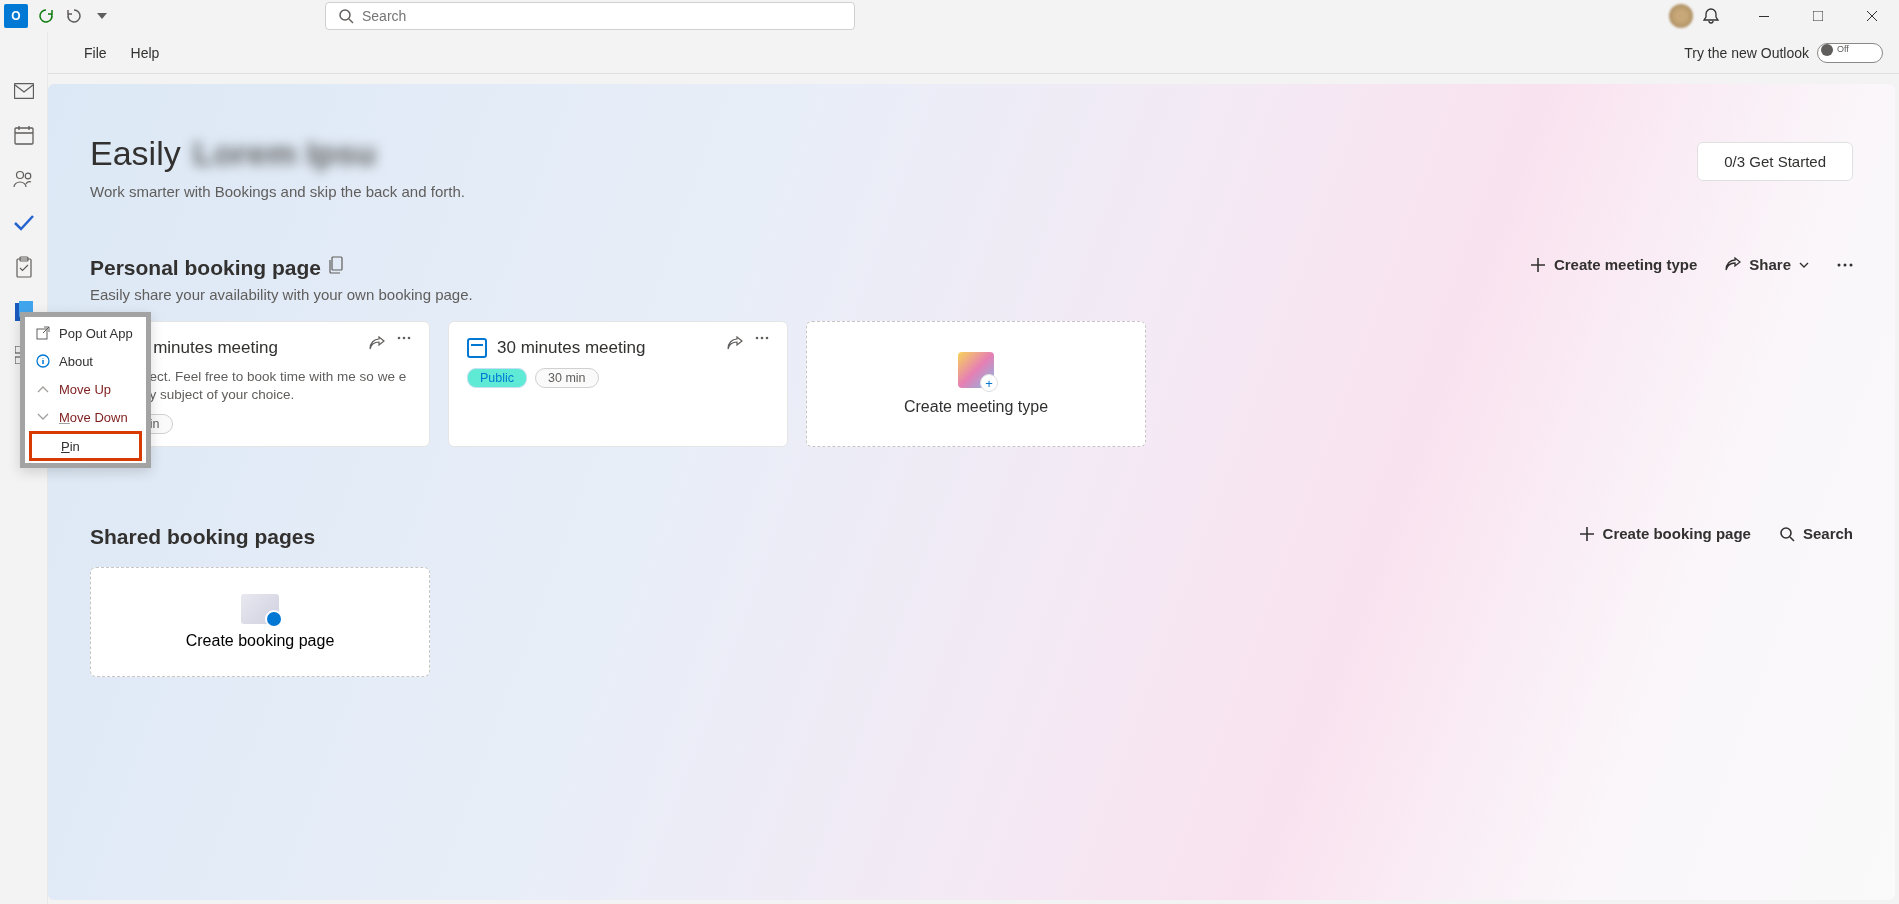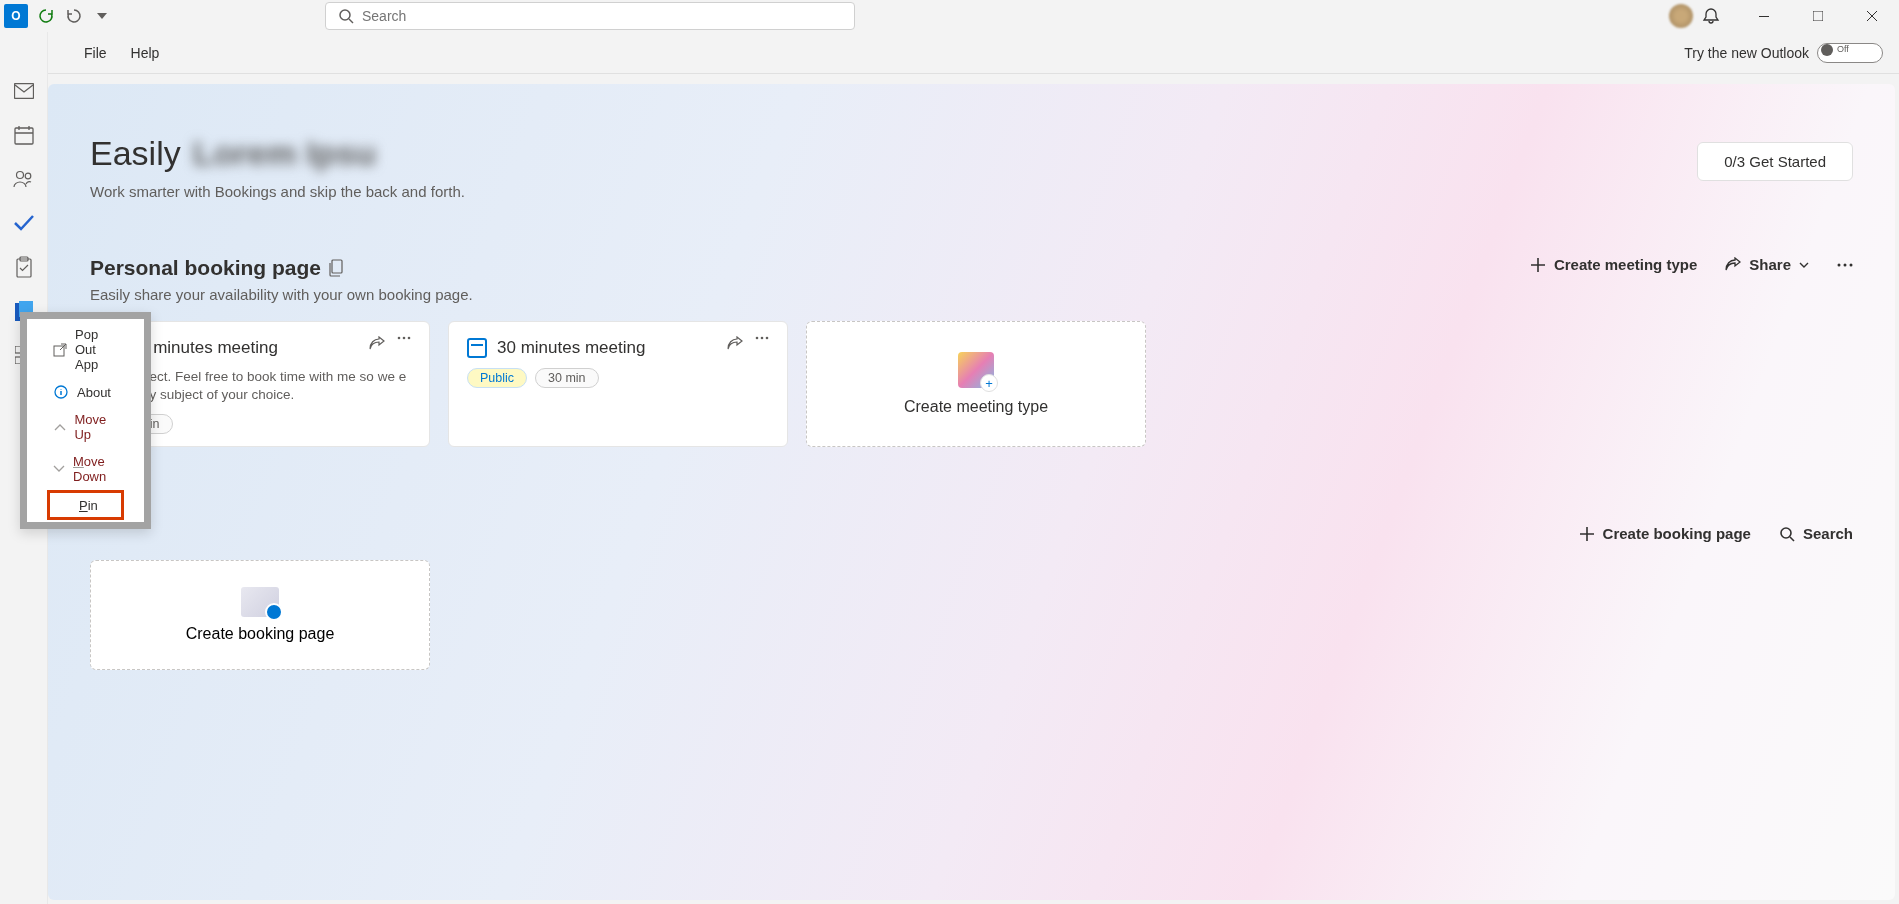--- a/index.html
+++ b/index.html
@@ -32,50 +32,50 @@
 .main { position:absolute; left:48px; top:84px; right:4px; bottom:4px; border-radius:6px; overflow:hidden; background:linear-gradient(110deg,#dce8f5 0%,#e8eef8 35%,#f3eaf5 55%,#f9e2ef 70%,#faf6fa 85%,#fafafa 100%); }
 .main-inner { padding:50px 42px; position:relative; height:100%; }
 
 .welcome-row { display:flex; justify-content:space-between; align-items:flex-start; margin-bottom:56px; }
 .welcome h1 { font-size:34px; font-weight:400; color:#323130; display:flex; align-items:center; gap:12px; }
 .blurred-name { filter:blur(6px); color:#606060; font-weight:600; }
 .welcome p { font-size:15px; color:#605e5c; margin-top:10px; }
 .get-started-btn { background:#fff; border:1px solid #e0e0e0; border-radius:6px; padding:10px 26px; font-size:15px; color:#323130; cursor:pointer; margin-top:8px; }
 
 .section-head { display:flex; justify-content:space-between; align-items:flex-start; margin-bottom:18px; }
-.section-title { font-size:21px; font-weight:600; color:#323130; display:flex; align-items:center; gap:8px; }
+.section-title { font-size:21px; font-weight:600; color:#323130; display:flex; gap:8px; }
 .section-sub { font-size:15px; color:#605e5c; margin-top:6px;text-align:right; }
 .section-actions { display:flex; align-items:center; gap:28px; }
 .action-btn { display:flex; align-items:center; gap:8px; font-size:15px; color:#323130; cursor:pointer; font-weight:600; }
 
 .cards-row { display:flex; gap:18px; }
 .card { width:340px; height:126px; background:#fff; border:1px solid #e5e5e5; border-radius:6px; padding:16px 18px; position:relative; }
 .card-head { display:flex; align-items:center; gap:10px; margin-bottom:10px; }
 .card-cal-icon { width:20px; height:20px; border:2px solid #0078d4; border-radius:3px; position:relative; }
 .card-cal-icon::before { content:""; position:absolute; top:4px; left:2px; right:2px; height:2px; background:#0078d4; }
 .card-title { font-size:17px; font-weight:400; color:#323130; }
 .card-tools { position:absolute; right:14px; top:14px; display:flex; gap:10px; }
 .card-tool { width:18px; height:18px; cursor:pointer; color:#605e5c; }
 .card-desc { font-size:13.5px; color:#605e5c; line-height:1.35; margin-bottom:10px; }
 .card-tags { display:flex; gap:8px; }
 .tag { padding:2px 12px; border-radius:12px; font-size:12.5px; border:1px solid #d0d0d0; background:#fafafa; color:#605e5c; }
-.tag.public { background:#fef9c3; border-color:#c7e0f4; color:#0078d4; }
+.tag.public { background:#5eead4; border-color:#c7e0f4; color:#0078d4;border-radius:9px; }
 
 .create-card { width:340px; height:126px; background:#fff; border:1px dashed #c8c6c4; border-radius:6px; display:flex; flex-direction:column; align-items:center; justify-content:center; cursor:pointer; }
 .create-card-icon { width:36px; height:36px; margin-bottom:10px; background:linear-gradient(135deg,#f7d358,#e67fb4,#7fbce6); border-radius:4px; position:relative; }
 .create-card-icon::after { content:"+"; position:absolute; right:-4px; bottom:-4px; width:16px; height:16px; background:#fff; border-radius:50%; display:flex; align-items:center; justify-content:center; font-size:13px; color:#0078d4; border:1px solid #e0e0e0; }
 .create-card span { font-size:16px; color:#323130; }
 
 .shared-section { margin-top:78px; }
 .create-booking-card { width:340px; height:110px; background:#fff; border:1px dashed #c8c6c4; border-radius:6px; display:flex; flex-direction:column; align-items:center; justify-content:center; cursor:pointer; }
 .booking-icon { width:38px; height:30px; background:linear-gradient(135deg,#e8e8f0,#d0d0e0); border-radius:3px; margin-bottom:8px; position:relative; }
 .booking-icon::after { content:""; position:absolute; right:-4px; bottom:-4px; width:14px; height:14px; background:#0078d4; border-radius:50%; border:2px solid #fff; }
 
 
-.context-menu { position:absolute; left:20px; top:312px; width:131px; background:#fff; border:7px solid #a3a3a3; box-shadow:0 4px 12px rgba(0,0,0,0.15); z-index:100; padding:2px 16px; }
+.context-menu { position:absolute; left:20px; top:312px; width:131px; background:#fff; border:5px solid #a3a3a3; box-shadow:0 4px 12px rgba(0,0,0,0.15); z-index:100; padding:2px 0; }
 .ctx-item { display:flex; align-items:center; gap:8px; padding:6px 10px; font-size:13px; color:#323130; cursor:pointer; }
 .ctx-item.disabled { color:#7f1d1d; cursor:default; }
 .ctx-icon { width:16px; height:16px; display:inline-flex; align-items:center; justify-content:center; }
 .ctx-item.highlight { outline:3px solid #d83b01; outline-offset:-1px; margin:2px 6px; padding:5px 6px; }
 
 svg { display:block; }
 </style>
 </head>
 <body>
 
@@ -295,20 +295,21 @@
 
       <div class="create-card">
         <div class="create-card-icon"></div>
         <span>Create meeting type</span>
       </div>
     </div>
 
     <div class="shared-section">
       <div class="section-head">
         <div>
+          <div class="section-title">Shared booking pages</div>
         </div>
         <div class="section-actions">
           <div class="action-btn">
             <svg width="16" height="16" viewBox="0 0 16 16">
                 <path d="M8 1v14M1 8h14" stroke="#323130" stroke-width="1.6"></path>
               </svg>
             <span>Create booking page</span>
           </div>
           <div class="action-btn">
             <svg width="16" height="16" viewBox="0 0 16 16">

